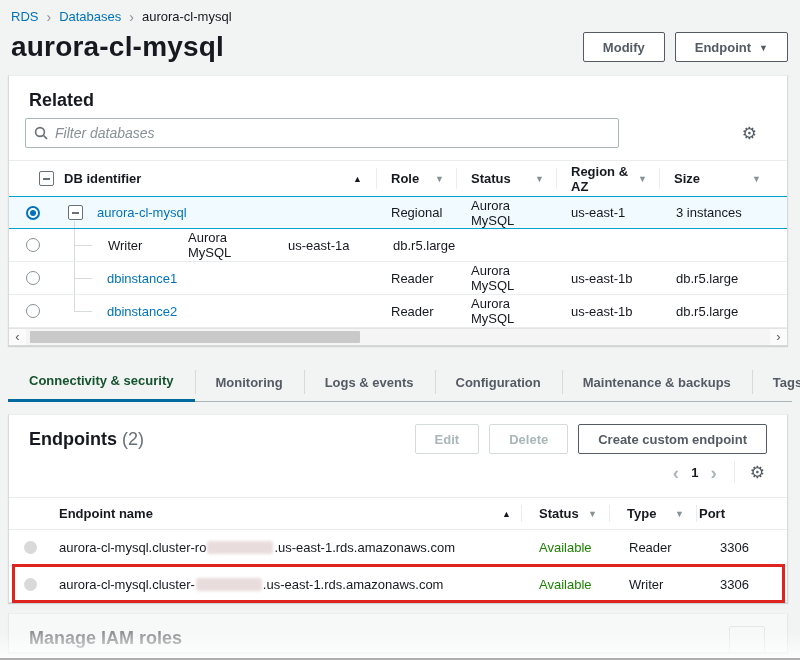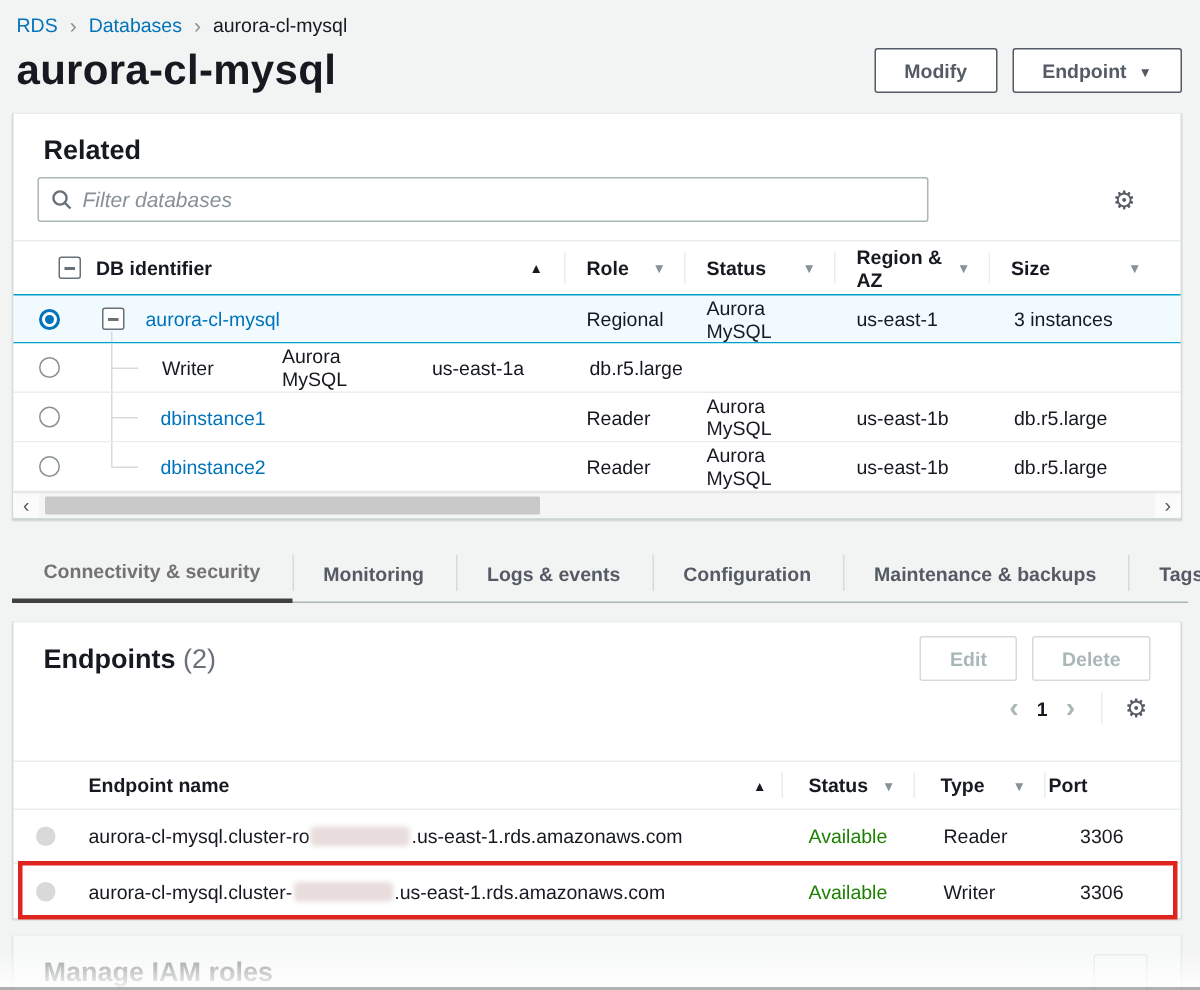--- a/index.html
+++ b/index.html
@@ -105,31 +105,31 @@
   .hs-track { flex: 1; position: relative; background: #f5f5f5; }
   .hs-thumb { position: absolute; left: 4px; top: 2px; height: 12px; width: 330px; background: #c9c9c9; border-radius: 1px; cursor: grab; }
 
   
   .tabs { display: flex; margin: 16px 8px 0; width: 784px; height: 40px; border-bottom: 1px solid #aab7b8; }
   .tab {
     position: relative; height: 40px; padding: 0 21px; display: flex; align-items: center;
     font-weight: 700; color: #545b64; cursor: pointer; white-space: nowrap;
   }
   .tab + .tab::before { content: ''; position: absolute; left: 0; top: 8px; height: 24px; width: 1px; background: #d5dbdb; }
-  .tab.active { color: #737373; border-bottom: 3px solid #404040; }
+  .tab.active { color: #14532d; border-bottom: 3px solid #0369a1; }
 
   
   .card-endpoints { margin-top: 12px; position: relative; }
   .ep-buttons { margin-left: auto; display: flex; gap: 10px; }
   .pagination { margin-left: auto; display: flex; align-items: center; }
   .page-chevron { background: none; border: none; color: #aab7b8; font-size: 19px; line-height: 19px; font-weight: 700; cursor: pointer; padding: 0 6px; }
   .page-num { font-weight: 700; padding: 0 6px; cursor: pointer; }
   .pag-divider { width: 1px; height: 22px; background: #eaeded; margin: 0 9px 0 11px; }
 
-  .ep-table { border-top: 1px solid #eaeded; margin-top: 12px; }
+  .ep-table { border-top: 1px solid #eaeded; margin-top: 2px; }
   .ep-header { display: flex; align-items: center; height: 32px; border-bottom: 1px solid #eaeded; font-weight: 700; }
   .e-sel { width: 42px; display: flex; justify-content: center; align-items: center; }
   .e-name { width: 470px; display: flex; align-items: center; justify-content: space-between; padding: 0 10px 0 8px; }
   .e-status { width: 88px; } .e-type { width: 87px; } .e-port { width: 77px; justify-content: flex-end; }
   .ep-header .e-status .hname, .ep-header .e-type .hname { padding-left: 18px; }
   .ep-header .e-port { padding-right: 24px; font-weight: 700; }
   .ep-row { display: flex; align-items: center; height: 36px; border-bottom: 1px solid #eaeded; position: relative; }
   .ep-row:last-child { border-bottom: none; }
   .ep-name-text { padding-left: 8px; white-space: nowrap; }
   .redact { display: inline-block; width: 66px; height: 13px; background: #e9dcdc; border-radius: 3px; filter: blur(1.6px); vertical-align: -2px; margin: 0 1px; }
@@ -296,20 +296,21 @@
 </div>
 
 <section class="card card-endpoints">
   <div class="card-title-row">
     <h2 class="card-title">
       <span>Endpoints</span><span class="count">(2)</span>
     </h2>
     <div class="ep-buttons">
       <button class="btn disabled">Edit</button>
       <button class="btn disabled">Delete</button>
+      <button class="btn">Create custom endpoint</button>
     </div>
   </div>
 
   <div class="filter-row" style="padding-top:12px;">
     <div class="pagination">
       <button class="page-chevron">‹</button>
       <span class="page-num">1</span>
       <button class="page-chevron">›</button>
       <span class="pag-divider"></span>
       <button class="gear-btn" style="margin-left:0;">⚙</button>

